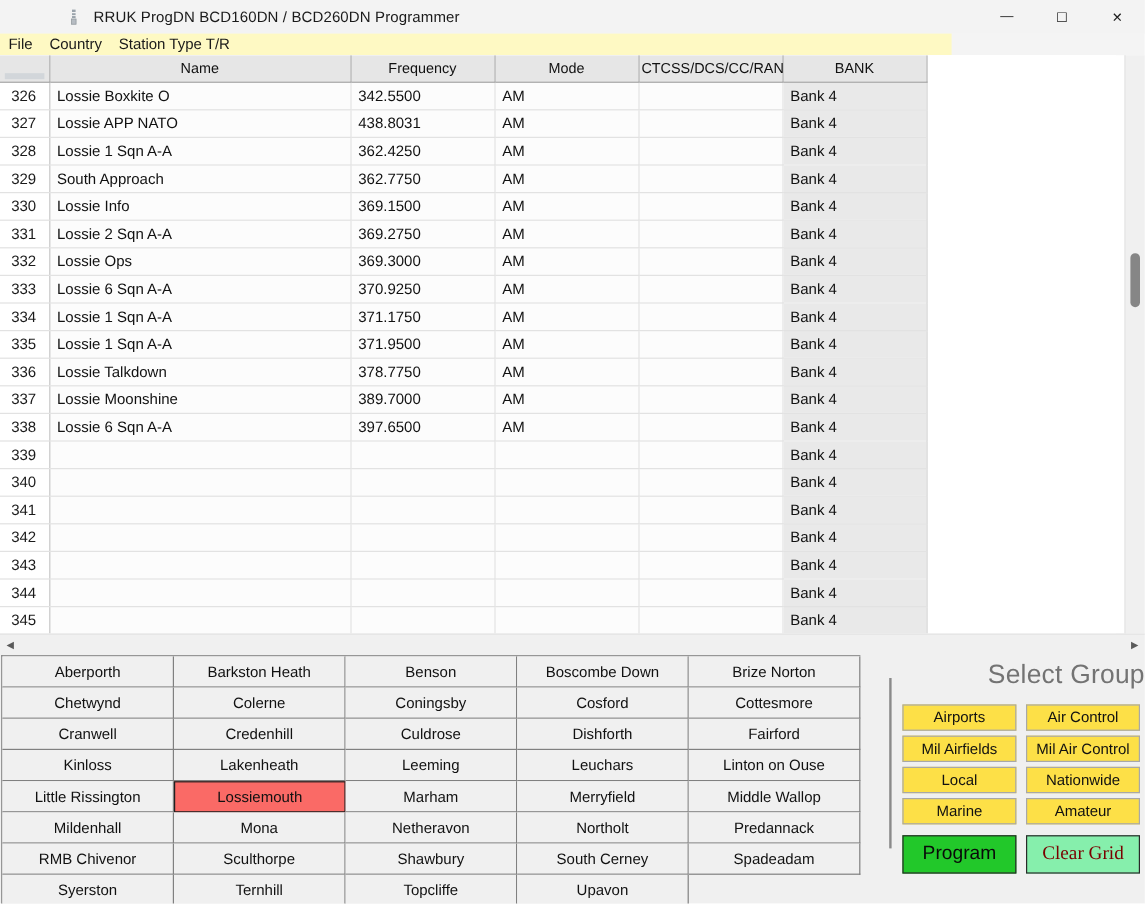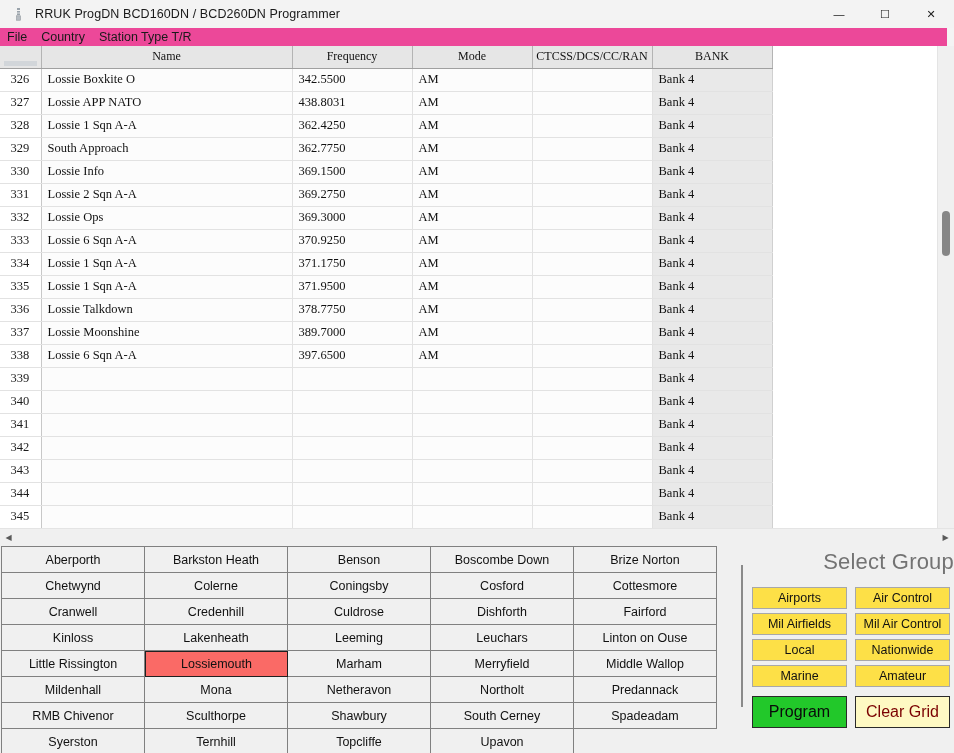--- a/index.html
+++ b/index.html
@@ -8,56 +8,56 @@
     font-family: "Liberation Sans", sans-serif;
     background: #ffffff;
     overflow: hidden;
   }
   #app { position: relative; width: 954px; height: 753px; background: #f4f4f4; }
 
   
   .titlebar {
     position: absolute; left: 0; top: 0; width: 954px; height: 28px;
     background: #f3f3f3;
-    display: flex; align-items: center;
+    display: flex; align-items: center; padding-left: 43px;
   }
   .title-icon {
     width: 16px; height: 16px; margin-left: 10px; margin-right: 9px;
     display: flex; align-items: center; justify-content: center;
   }
   .title-text {
     font-size: 12.5px; color: #1a1a1a; letter-spacing: .1px;
     white-space: nowrap;
   }
   .win-buttons { position: absolute; right: 0; top: 0; height: 28px; display: flex; }
   .win-btn {
     width: 46px; height: 28px; display: flex; align-items: center; justify-content: center;
     font-size: 11px; color: #202020; cursor: default;
   }
 
   
   .menubar {
-    position: absolute; left: 0; top: 28px; width: 947px; height: 18px;
-    background: #ec4899; display: flex; align-items: center;
+    position: absolute; left: 0; top: 28px; width: 793px; height: 18px;
+    background: #fef9c3; display: flex; align-items: center;
   }
   .menu-item {
     font-size: 12.5px; color: #1a1a1a; padding: 0 7px; line-height: 18px;
     white-space: nowrap; cursor: default;
   }
 
   
   .grid-wrap {
     position: absolute; left: 0; top: 46px; width: 954px; height: 482px;
     background: #ffffff;
   }
   .grid-scroll {
     position: absolute; left: 0; top: 0; width: 930px; height: 482px;
     overflow: hidden; background: #ffffff;
   }
-  table.datagrid { border-collapse: collapse; table-layout: fixed; width: 772px; font-family: Liberation Serif, serif; }
+  table.datagrid { border-collapse: collapse; table-layout: fixed; width: 772px; }
   table.datagrid th {
     height: 22px;
     background: #e6e6e6;
     border-right: 1px solid #b4b4b4;
     border-bottom: 1px solid #a0a0a0;
     font-size: 12px; font-weight: normal; color: #111;
     text-align: center; padding: 0 2px;
   }
   table.datagrid th.rowhdr {
     background: #e6e6e6; width: 41px;
@@ -434,18 +434,18 @@
           <div class="sg-btn">Air Control</div>
           <div class="sg-btn">Mil Airfields</div>
           <div class="sg-btn">Mil Air Control</div>
           <div class="sg-btn">Local</div>
           <div class="sg-btn">Nationwide</div>
           <div class="sg-btn">Marine</div>
           <div class="sg-btn">Amateur</div>
         </div>
       <div class="sg-actions" id="sg-actions">
           <div class="act-btn act-program" style="background: rgb(34, 200, 42); color: rgb(10, 10, 10);">Program</div>
-          <div class="act-btn act-clear" style="background: #fef9c3; color: rgb(122, 0, 0);">Clear Grid</div>
+          <div class="act-btn act-clear" style="background: #86efac; color: rgb(122, 0, 0); font-family: Liberation Serif, serif;">Clear Grid</div>
         </div>
     </div>
   </div>
 
 </div>
 
 </body></html>

